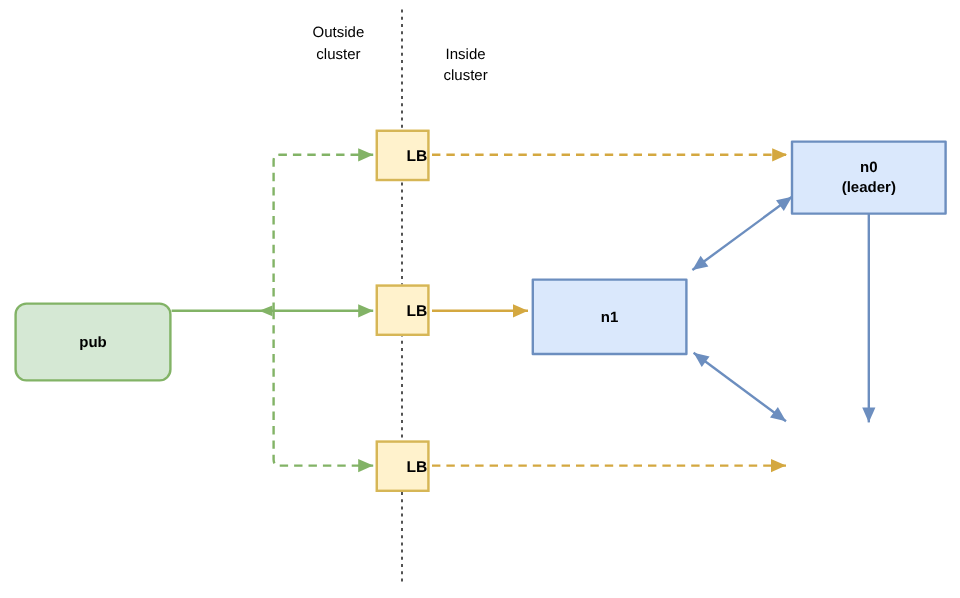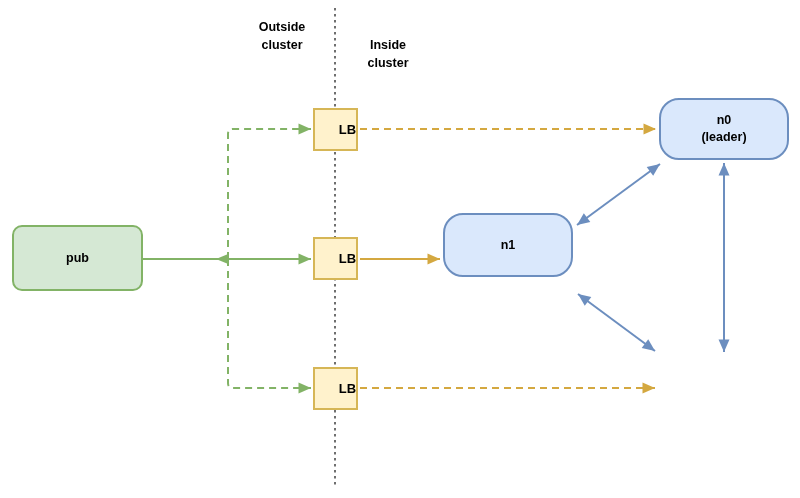--- a/index.html
+++ b/index.html
@@ -41,48 +41,50 @@
     text-align: center;
     font-weight: bold;
     font-size: 12.5px;
     line-height: 1.35;
     white-space: pre-line;
   }
   .node.green {
     background: var(--green-fill, #d5e8d4);
     border-color: var(--green-stroke, #82b366);
     border-radius: 10px;
+    margin-top: 27px;
   }
   .node.yellow {
     background: var(--yellow-fill, #fff2cc);
     border-color: var(--yellow-stroke, #d6b656);
     border-radius: 0;
     font-size: 13px;
     padding-left: 24px;
   }
   .node.blue {
     background: var(--blue-fill, #dae8fc);
     border-color: var(--blue-stroke, #6c8ebf);
-    border-radius: 20px;
+    border-radius: 1px;
+    margin-top: 19px;
   }
   .node-pub { left: 12px;  top: 225px; width: 131px; height: 66px; }
   .node-lb-top { left: 313px; top: 108px; width: 45px; height: 43px; }
   .node-lb-mid { left: 313px; top: 237px; width: 45px; height: 43px; }
   .node-lb-bot { left: 313px; top: 367px; width: 45px; height: 43px; }
   .node-n0 { left: 659px; top: 98px;  width: 130px; height: 62px; }
   .node-n1 { left: 443px; top: 213px; width: 130px; height: 64px; }
   .node-n2 { left: 658px; top: 355px; width: 131px; height: 65px; }
 
   
   .region-label {
     position: absolute;
     top: 18px;
     width: 90px;
     text-align: center;
-    font-weight: bold;
+    font-weight: normal;
     font-size: 12.5px;
     line-height: 1.45;
     white-space: pre-line;
   }
   .region-outside { left: 237px; }
   .region-inside  { left: 343px; margin-top: 18px; }
 </style>
 </head>
 <body>
 

